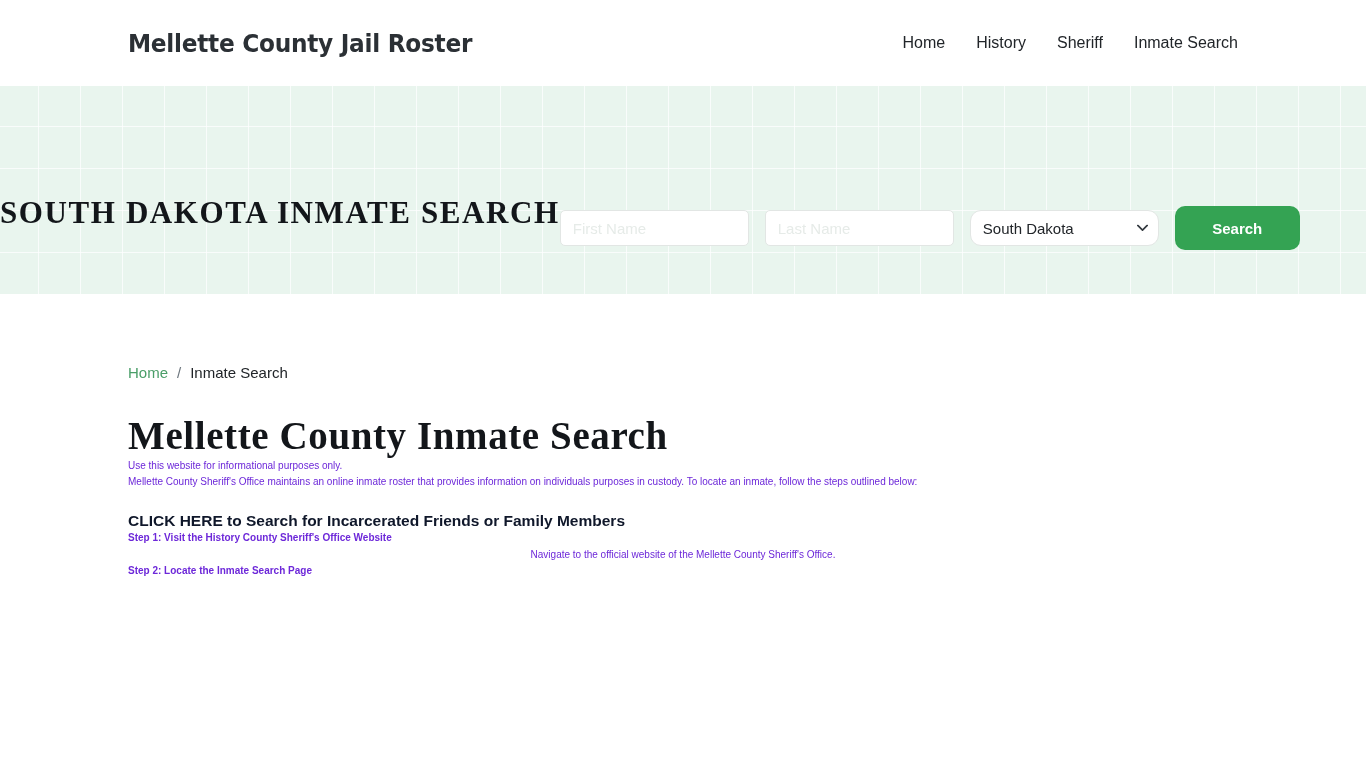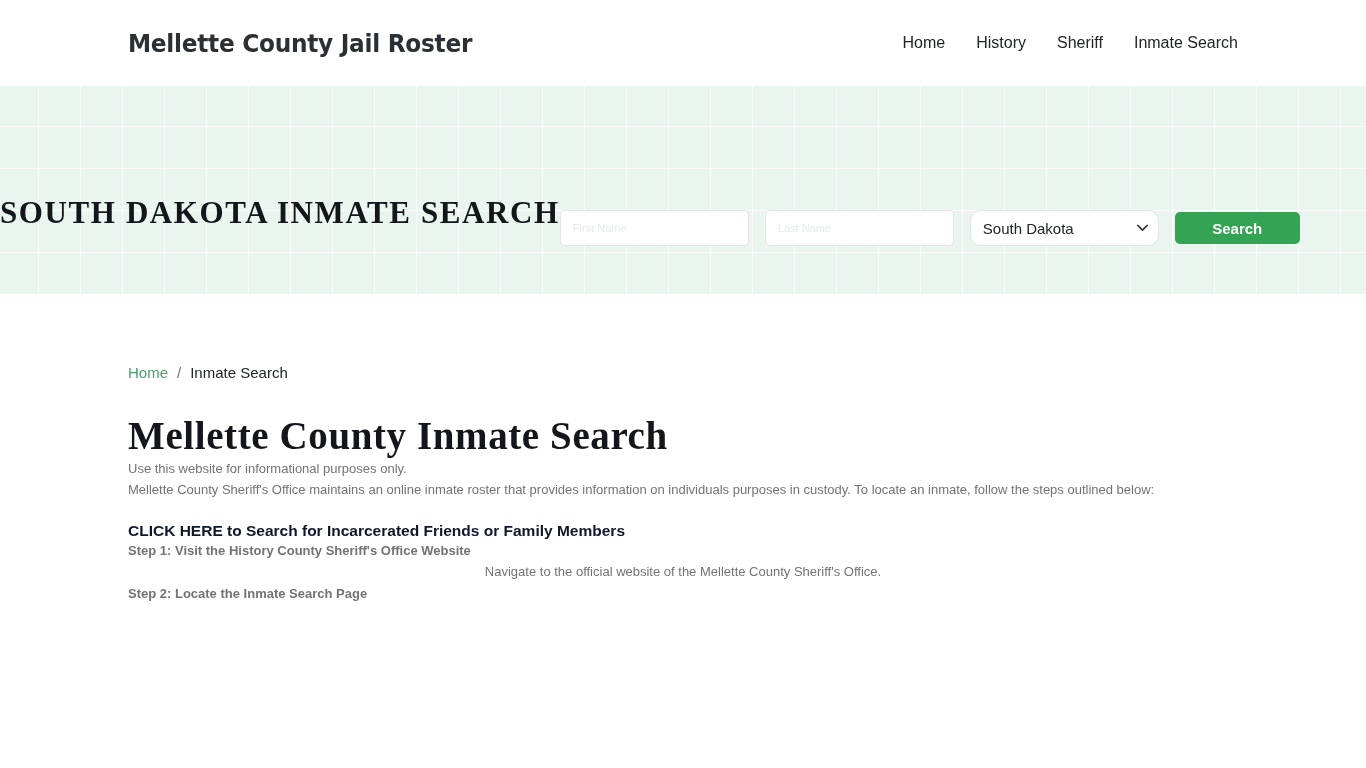--- a/index.html
+++ b/index.html
@@ -79,21 +79,21 @@
     align-items: center;
     gap: 16px;
   }
   .search-form input[type="text"] {
     width: 189px;
     height: 36px;
     border: 1px solid #e2e6e4;
     border-radius: 5px;
     background: #ffffff;
     padding: 4px 12px;
-    font-size: 11px;
+    font-size: 15px;
     font-family: "Liberation Sans", sans-serif;
     color: #701a75;
     outline: none;
   }
   .search-form input[type="text"]::placeholder {
     color: #e6ebe8;
   }
   .state-select-wrap {
     position: relative;
     width: 189px;
@@ -118,24 +118,24 @@
     right: 11px;
     top: 50%;
     transform: translateY(-50%);
     pointer-events: none;
     width: 11px;
     height: 7px;
     display: block;
   }
   .btn-search {
     width: 125px;
-    height: 32px;
+    height: 44px;
     background: #34a353;
     border: none;
-    border-radius: 5px;
+    border-radius: 10px;
     color: #ffffff;
     font-size: 15px;
     font-weight: bold;
     font-family: "Liberation Sans", sans-serif;
     cursor: pointer;
   }
 
   
   .content {
     padding: 0 128px;
@@ -159,23 +159,23 @@
     font-family: "Liberation Serif", serif;
     font-weight: bold;
     font-size: 39px;
     letter-spacing: 0.6px;
     color: #13161a;
     line-height: 1.1;
   }
 
   .content p {
     margin: 0;
-    font-size: 13px;
+    font-size: 10px;
     line-height: 1.63;
-    color: #737373;
+    color: #6d28d9;
     max-width: 1110px;
   }
   .p-intro   { margin-top: 38px; }
   .p-roster  { margin-top: 20px; }
   .cta-link {
     display: inline-block;
     margin-top: 22px;
     font-size: 15.5px;
     font-weight: bold;
     color: #0f172a;

